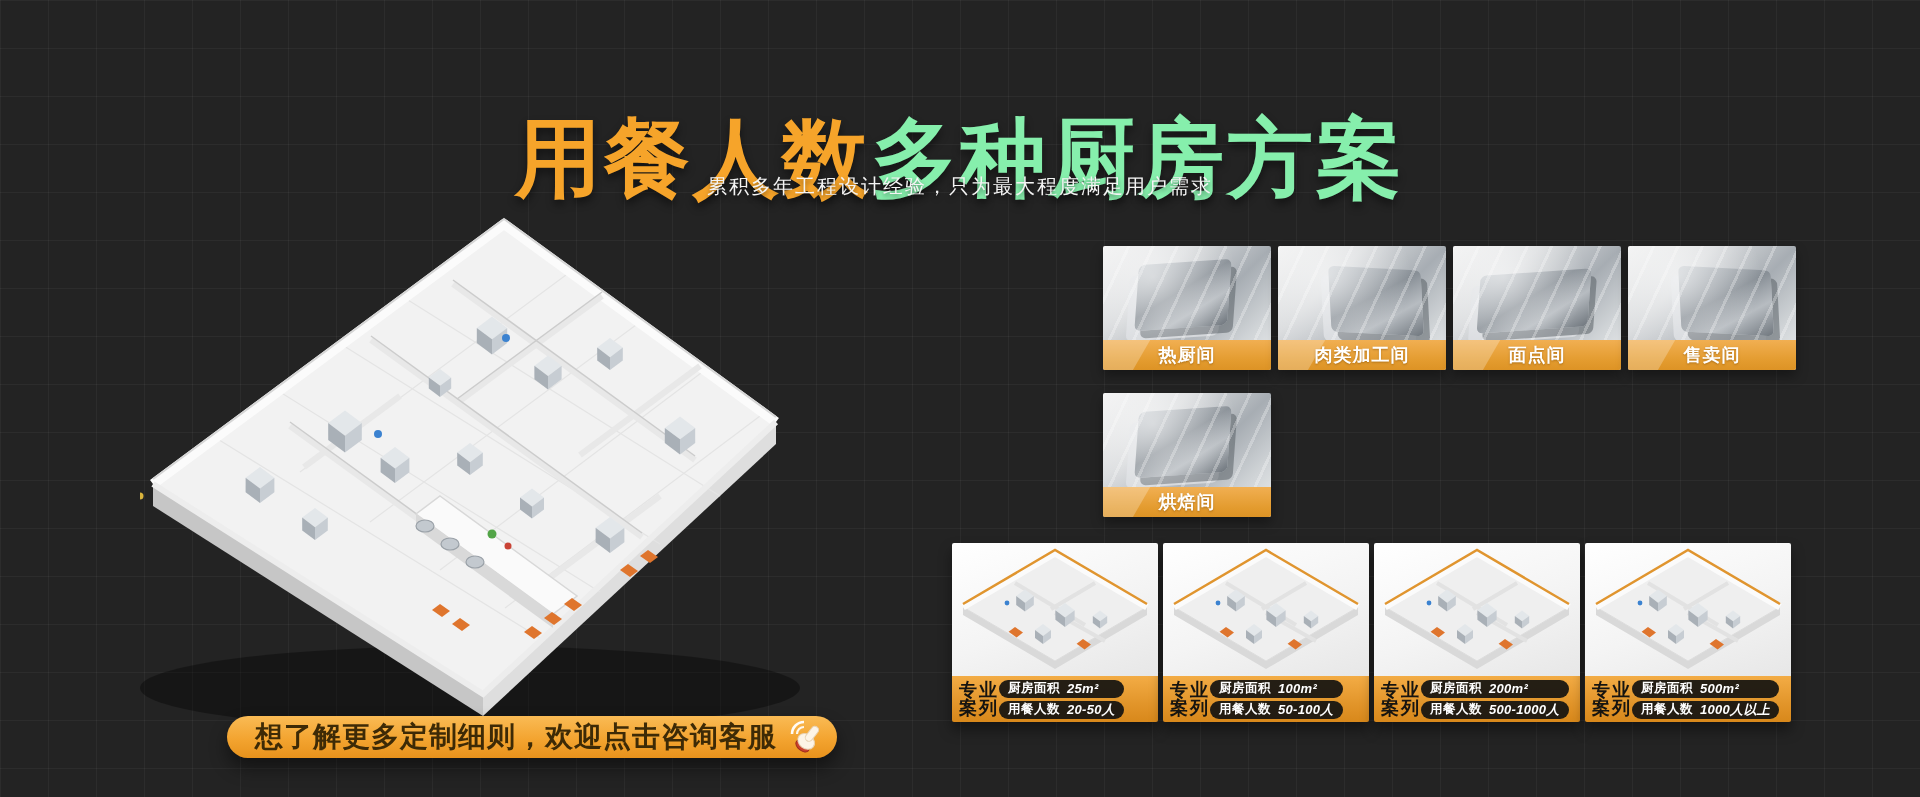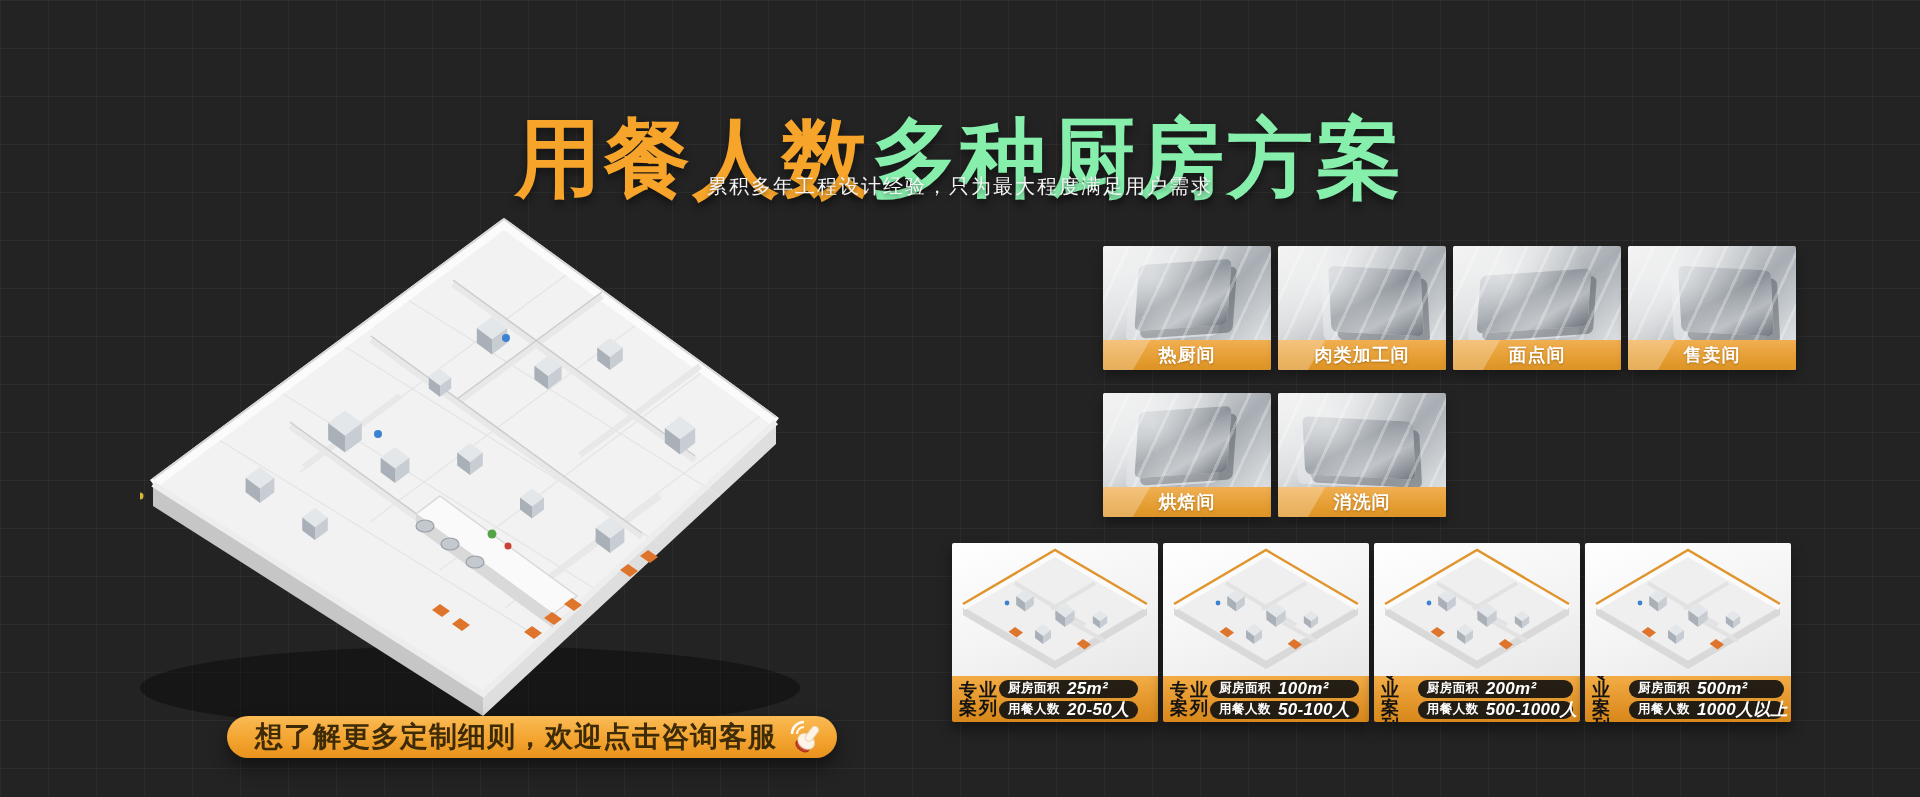--- a/index.html
+++ b/index.html
@@ -91,21 +91,21 @@
     background:linear-gradient(180deg,#F3AC45 0%,#E2952A 60%,#D8881B 100%);
   }
   .case-tag{display:flex;flex-direction:column;line-height:1.0;}
   .case-tag span{font-size:18px;font-weight:900;color:#161410;letter-spacing:2px;}
   .case-pills{display:flex;flex-direction:column;gap:3px;min-width:0;}
   .pill{
     height:18px;border-radius:9px;background:rgba(20,19,17,.93);
     display:flex;align-items:center;gap:7px;padding:0 9px;white-space:nowrap;
   }
   .pill .plabel{color:#ffffff;font-size:12.5px;font-weight:700;letter-spacing:.5px;}
-  .pill .pvalue{color:#ffffff;font-size:17px;font-weight:800;font-style:italic;letter-spacing:.3px;}
+  .pill .pvalue{color:#ffffff;font-size:13px;font-weight:800;font-style:italic;letter-spacing:.3px;}
 </style>
 </head>
 <body>
 
 <svg width="0" height="0" style="position:absolute" aria-hidden="true">
   <defs>
     <g id="cube">
       <polygon points="0,-10 16,2 0,14 -16,2" fill="#e3e7ea"></polygon>
       <polygon points="-16,2 0,14 0,30 -16,18" fill="#a9b0b7"></polygon>
       <polygon points="16,2 0,14 0,30 16,18" fill="#c7cdd3"></polygon>
@@ -250,27 +250,20 @@
         <span>售卖间</span>
       </div>
   </div>
   <div class="room">
     <div class="gear"></div>
       <div class="sheen"></div>
     <div class="room-label">
         <span>烘焙间</span>
       </div>
   </div>
-  <div class="room">
-    <div class="gear"></div>
-      <div class="sheen"></div>
-    <div class="room-label">
-        <span>消洗间</span>
-      </div>
-  </div>
 </div>
 
 <div class="cases">
 
   <div class="case">
     <div class="case-img">
         <svg viewBox="0 0 200 133">
           <use href="#mini-room"></use>
         </svg>
       </div>

